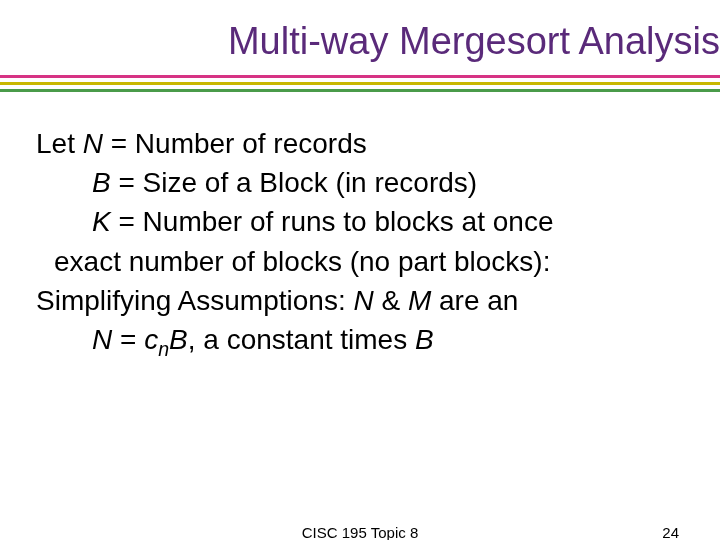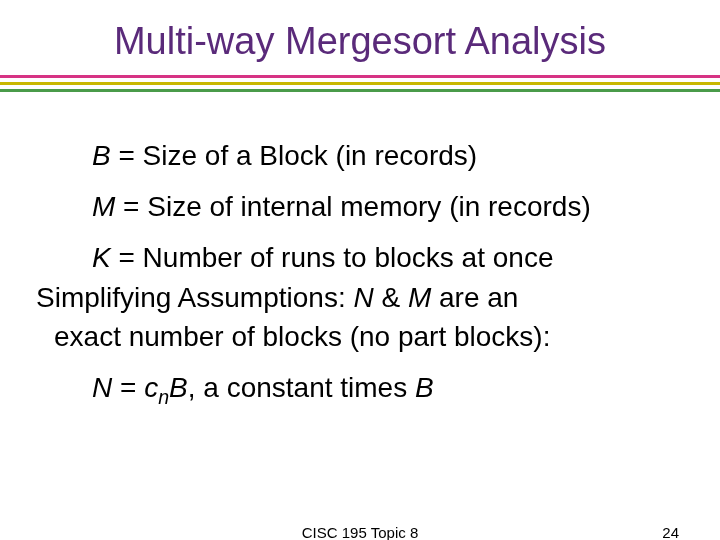--- a/index.html
+++ b/index.html
@@ -5,21 +5,21 @@
   * { margin: 0; padding: 0; box-sizing: border-box; }
   body {
     width: 720px;
     height: 540px;
     background: #ffffff;
     font-family: Arial, Helvetica, sans-serif;
     position: relative;
     overflow: hidden;
   }
   .title {
-    text-align: center;
+    text-align: right;
     font-size: 38px;
     color: #5a2a7a;
     padding: 20px 0 12px 0;
     font-weight: normal;
   }
   .rules {
     width: 100%;
   }
   .rules .line {
     height: 3px;
@@ -27,21 +27,21 @@
   }
   .magenta { background: #d63384; }
   .yellow { background: #c9b800; }
   .green { background: #4a9b4a; }
   .content {
     padding: 28px 36px 0 36px;
     font-size: 28px;
     color: #000;
     line-height: 1.4;
   }
-  .indent1 { padding-left: 56px; margin-top: 12px; }
+  .indent1 { padding-left: 56px; }
   .italic { font-style: italic; }
   .sub { font-size: 0.7em; vertical-align: sub; font-style: italic; }
   .footer {
     position: absolute;
     bottom: 16px;
     left: 0;
     width: 100%;
     font-size: 15px;
     color: #000;
   }
@@ -60,33 +60,33 @@
 
 <div class="title">Multi-way Mergesort Analysis</div>
 
 <div class="rules">
   <div class="line magenta"></div>
   <div class="line yellow"></div>
   <div class="line green"></div>
 </div>
 
 <div class="content">
+  <div>
+    <span>Let </span><span class="italic">N</span><span> = Number of records</span>
+  </div>
   <div class="indent1">
     <span class="italic">B</span><span> = Size of a Block (in records)</span>
   </div>
   <div class="indent1">
-    <span class="italic">M</span><span> = Size of internal memory (in records)</span>
-  </div>
-  <div class="indent1">
     <span class="italic">K</span><span> = Number of runs to blocks at once</span>
   </div>
+  <div style="padding-left:18px">exact number of blocks (no part blocks):</div>
   <div>
     <span>Simplifying Assumptions:  </span><span class="italic">N</span><span> &amp; </span><span class="italic">M</span><span> are an</span>
   </div>
-  <div style="padding-left:18px">exact number of blocks (no part blocks):</div>
   <div class="indent1">
     <span class="italic">N</span><span> = </span><span class="italic">c</span><span class="sub">n</span><span class="italic">B</span><span>, a constant times </span><span class="italic">B</span>
   </div>
 </div>
 
 <div class="footer">
   <span class="footer-center">CISC 195 Topic 8</span>
   <span class="footer-right">24</span>
 </div>
 

